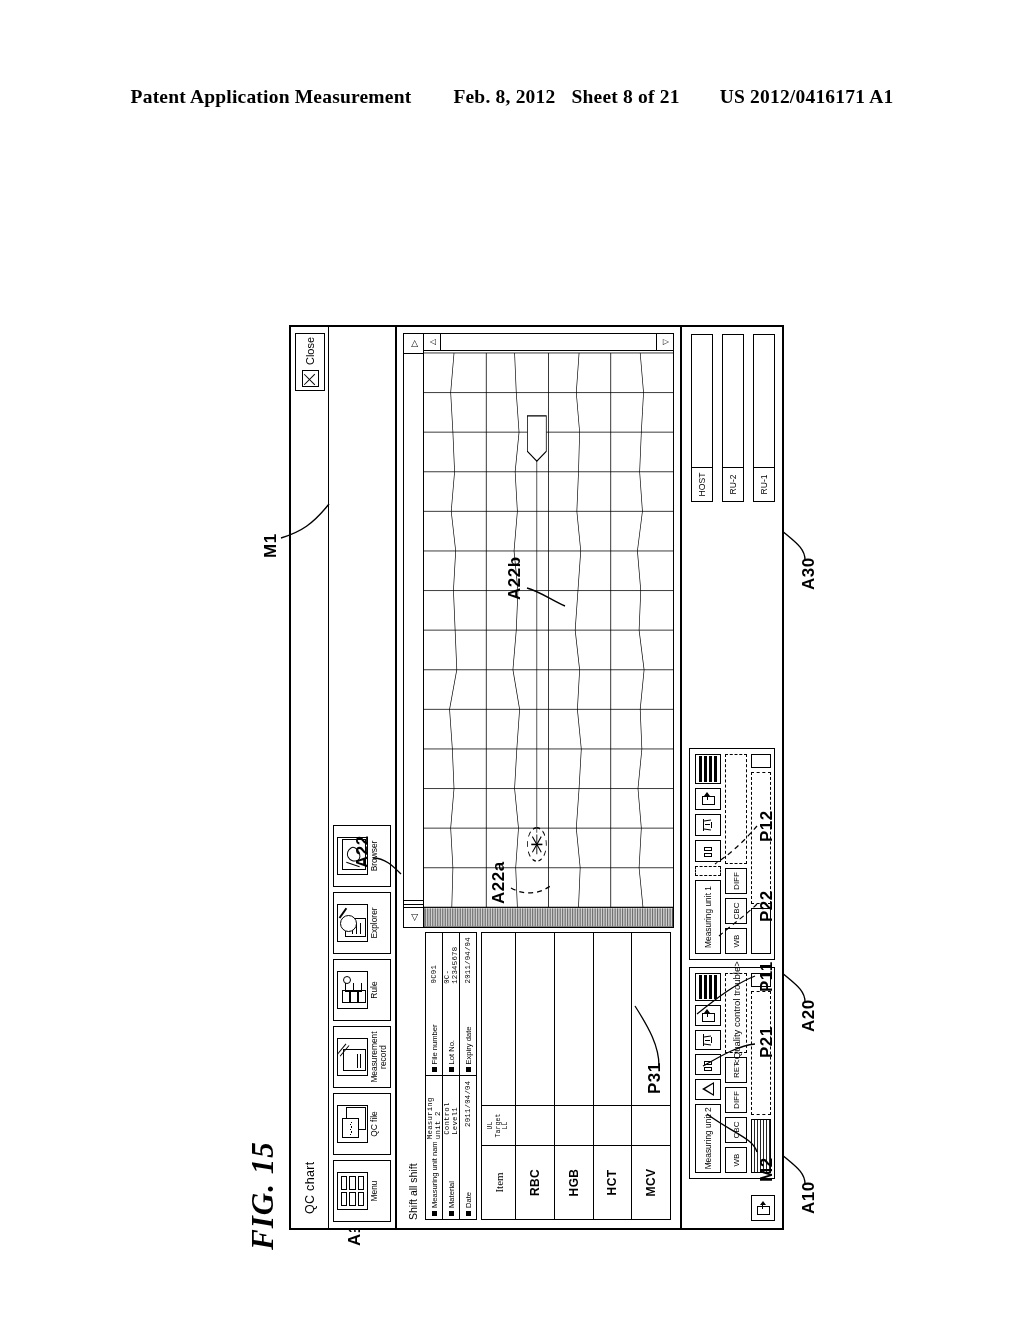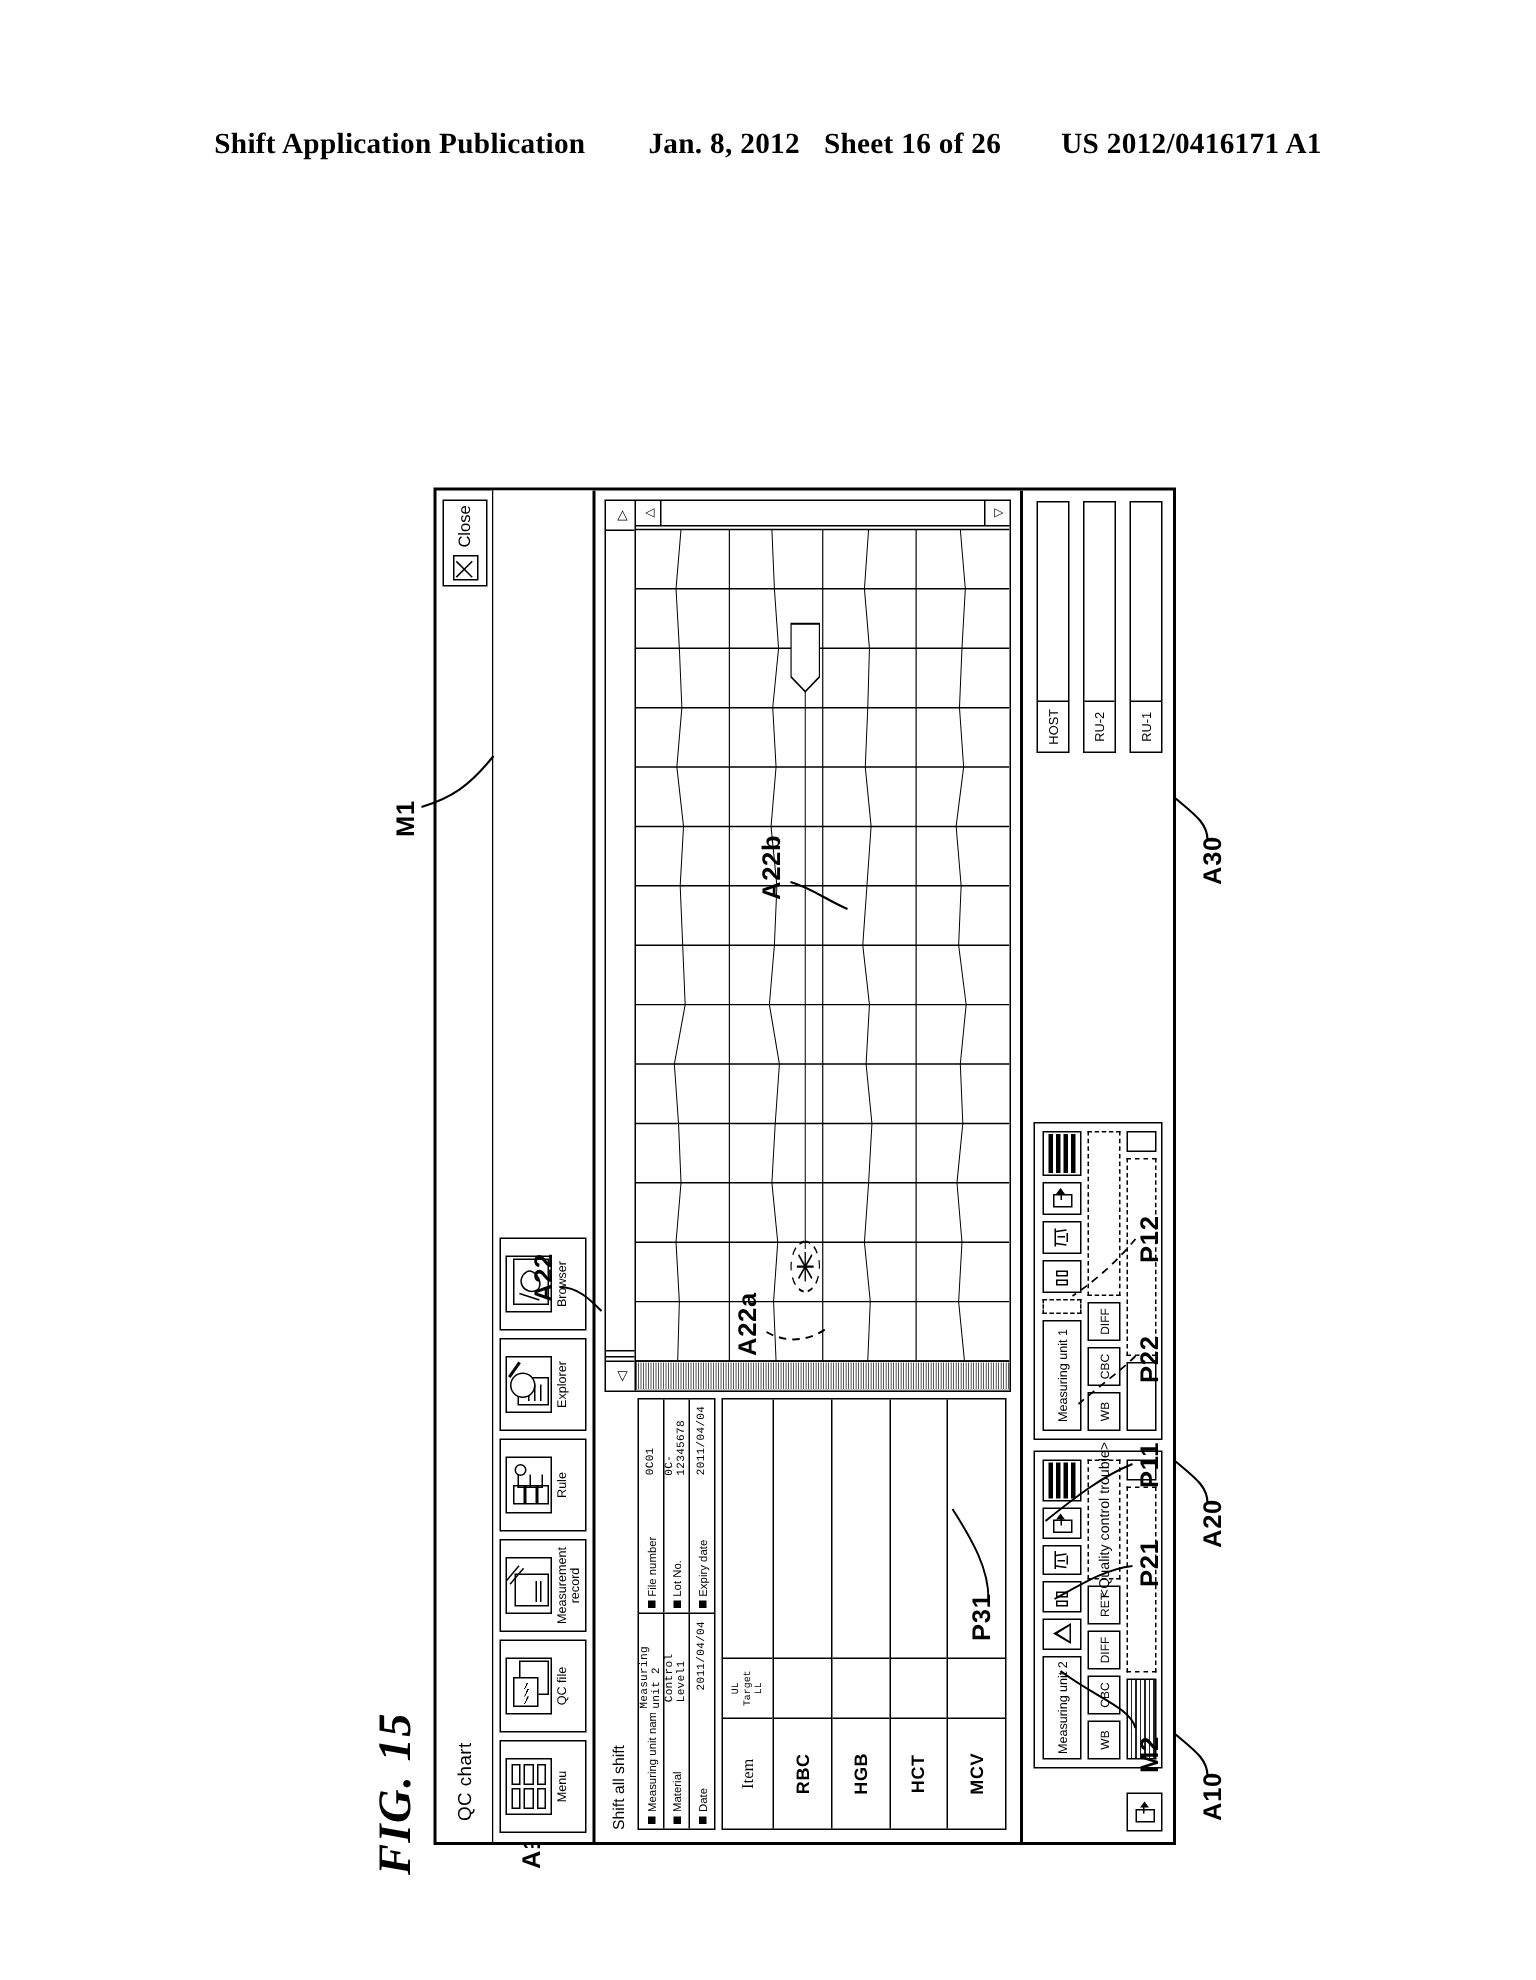--- a/index.html
+++ b/index.html
@@ -341,25 +341,25 @@
   .mini-exit{width:15px;height:13px;position:relative;}
   .mini-exit i{position:absolute;}
   .mini-exit .e1{left:0;top:0;width:9px;height:13px;border:1.1px solid #000;box-sizing:border-box;}
   .mini-exit .ar{left:6px;top:5.5px;width:6px;height:1.2px;background:#000;}
   .mini-exit .ah{left:10px;top:3px;width:0;height:0;border-top:3px solid transparent;border-bottom:3px solid transparent;border-left:4px solid #000;}
 </style>
 </head>
 <body>
 
 <div class="pub-header">
-  <span>Shift Application Publication</span>
+  <span>Patent Application Measurement</span>
   <span class="ph-gap-a"></span>
-  <span>Jan. 8, 2012</span>
+  <span>Feb. 8, 2012</span>
   <span class="ph-gap-b"></span>
-  <span>Sheet 16 of 26</span>
+  <span>Sheet 8 of 21</span>
   <span class="ph-gap-c"></span>
   <span>US 2012/0416171 A1</span>
 </div>
 
 <div class="fig-stage">
 <div class="fig-rot">
 
   <div class="fig-title">FIG. 15</div>
 
   <div class="ref" style="left:-6px;top:118px;">A1</div>

